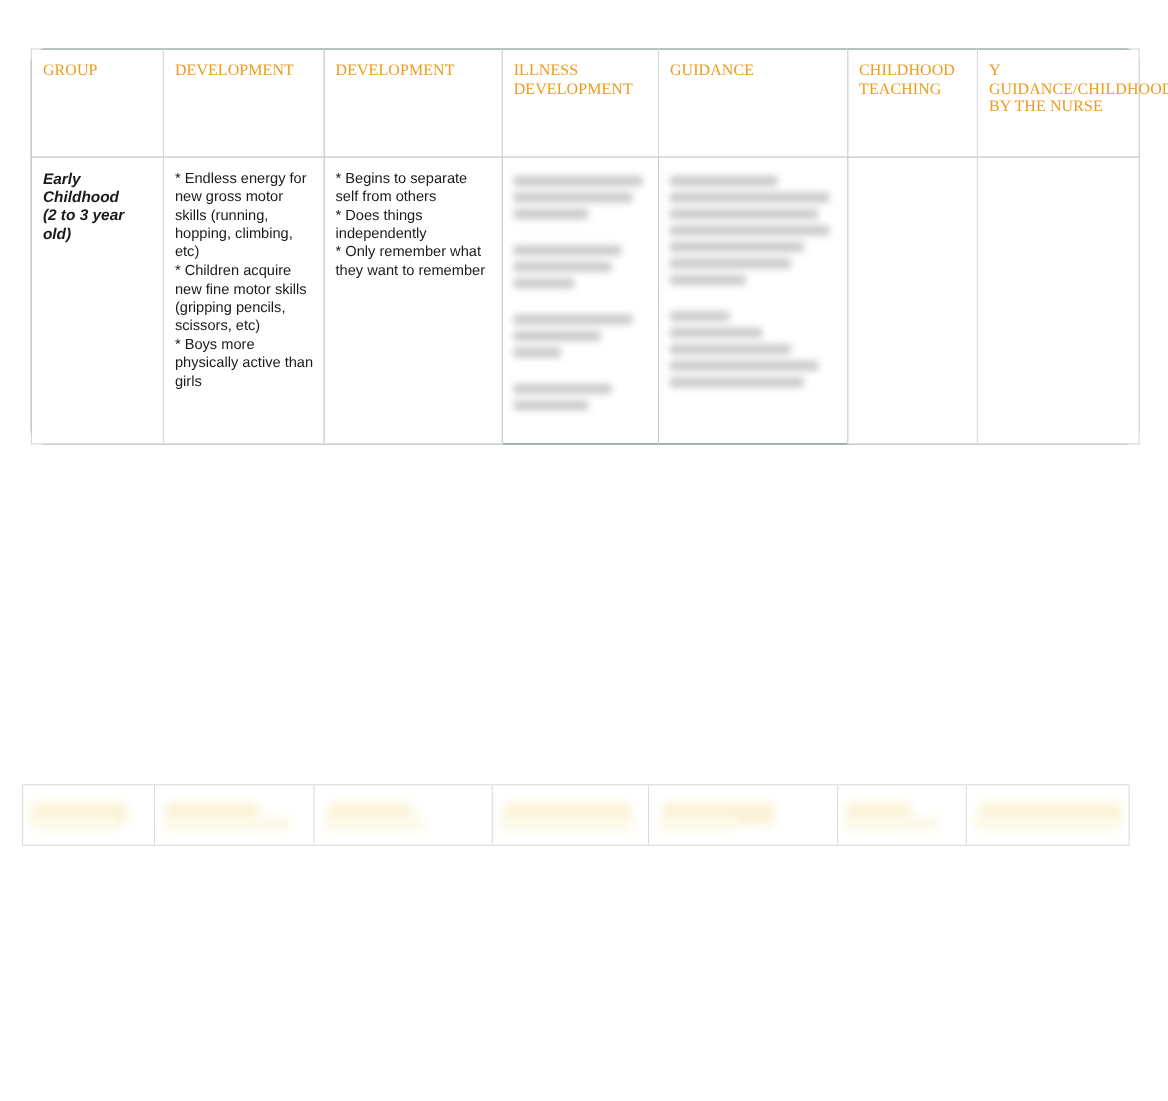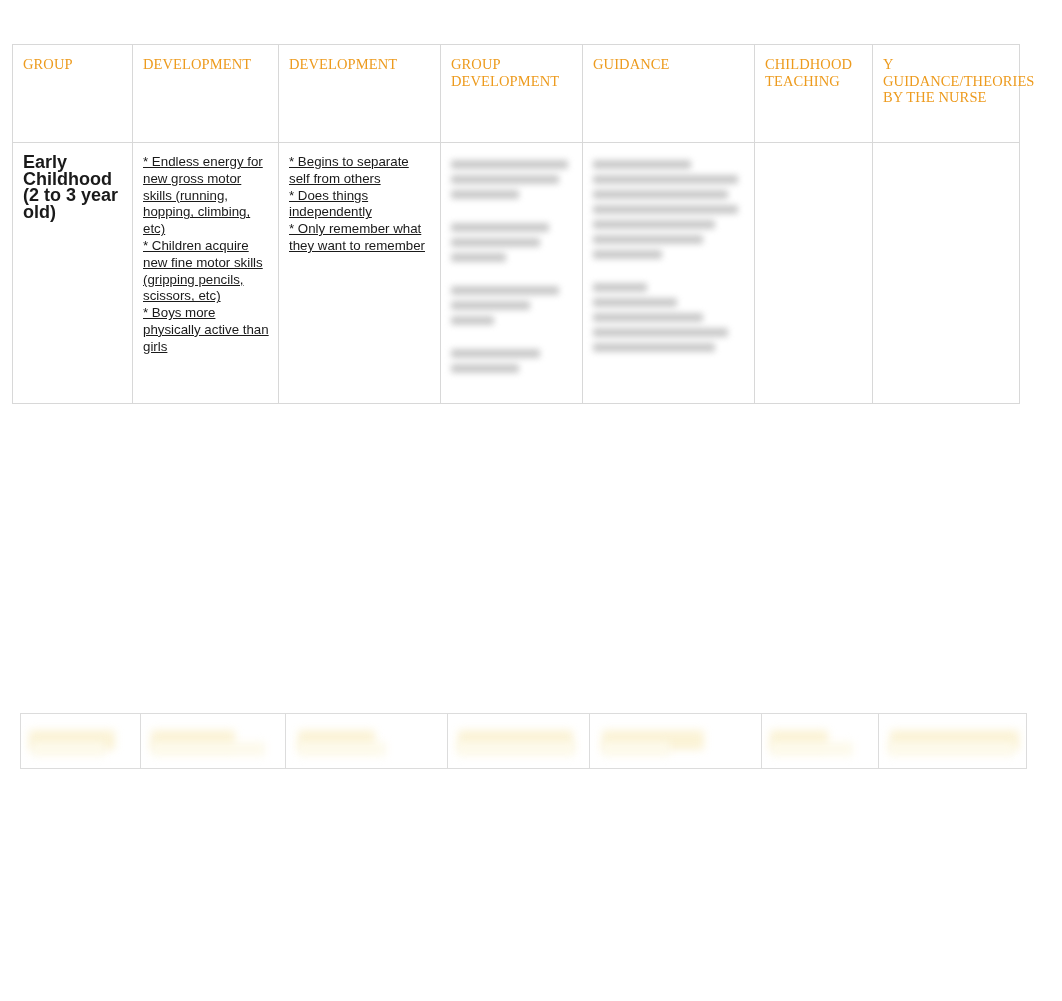--- a/index.html
+++ b/index.html
@@ -18,21 +18,21 @@
   #page-root {
     position: absolute;
     left: 0; top: 0;
     width: 1062px;
     height: 1001px;
   }
 
   
   .doc-table {
     position: absolute;
-    left: 12px;
+    left: 28px;
     top: 44px;
     width: 1007px;
     border-collapse: collapse;
     table-layout: fixed;
     background: #14532d;
     border-radius: 13px;
   }
   .doc-table td {
     border: 1px solid #d8d8d8;
     vertical-align: top;
@@ -52,36 +52,36 @@
     color: #ED9B1E;
     letter-spacing: .1px;
     white-space: pre-line;
     display: block;
   }
 
   
   .body-row td { height: 246px; }
 
   .cell-group {
-    font-size: 18px;
+    font-size: 14px;
     line-height: 16.6px;
     font-weight: bold;
     color: #1a1a1a;
     white-space: pre-line;
     display: block;
     padding-top: 5px;
+    font-style: italic;
   }
   .cell-text {
     font-size: 13.3px;
     line-height: 16.8px;
     color: #1a1a1a;
     white-space: pre-line;
     display: block;
     padding-top: 5px;
-    text-decoration: underline;
   }
 
   
   .redacted {
     position: relative;
   }
   .redact-lines {
     display: block;
     padding-top: 5px;
     filter: blur(3.2px);
@@ -172,30 +172,30 @@
       <td>
         <span class="hdr-label">GROUP</span>
       </td>
       <td>
         <span class="hdr-label">DEVELOPMENT</span>
       </td>
       <td>
         <span class="hdr-label">DEVELOPMENT</span>
       </td>
       <td>
-        <span class="hdr-label">GROUP DEVELOPMENT</span>
+        <span class="hdr-label">ILLNESS DEVELOPMENT</span>
       </td>
       <td>
         <span class="hdr-label">GUIDANCE</span>
       </td>
       <td>
         <span class="hdr-label">CHILDHOOD TEACHING</span>
       </td>
       <td>
-        <span class="hdr-label">Y GUIDANCE/THEORIES BY THE NURSE</span>
+        <span class="hdr-label">Y GUIDANCE/CHILDHOOD BY THE NURSE</span>
       </td>
     </tr>
 
     <tr class="body-row">
       <td>
         <span class="cell-group">Early Childhood
 (2 to 3 year old)</span>
       </td>
       <td>
         <span class="cell-text">* Endless energy for new gross motor skills (running, hopping, climbing, etc)

